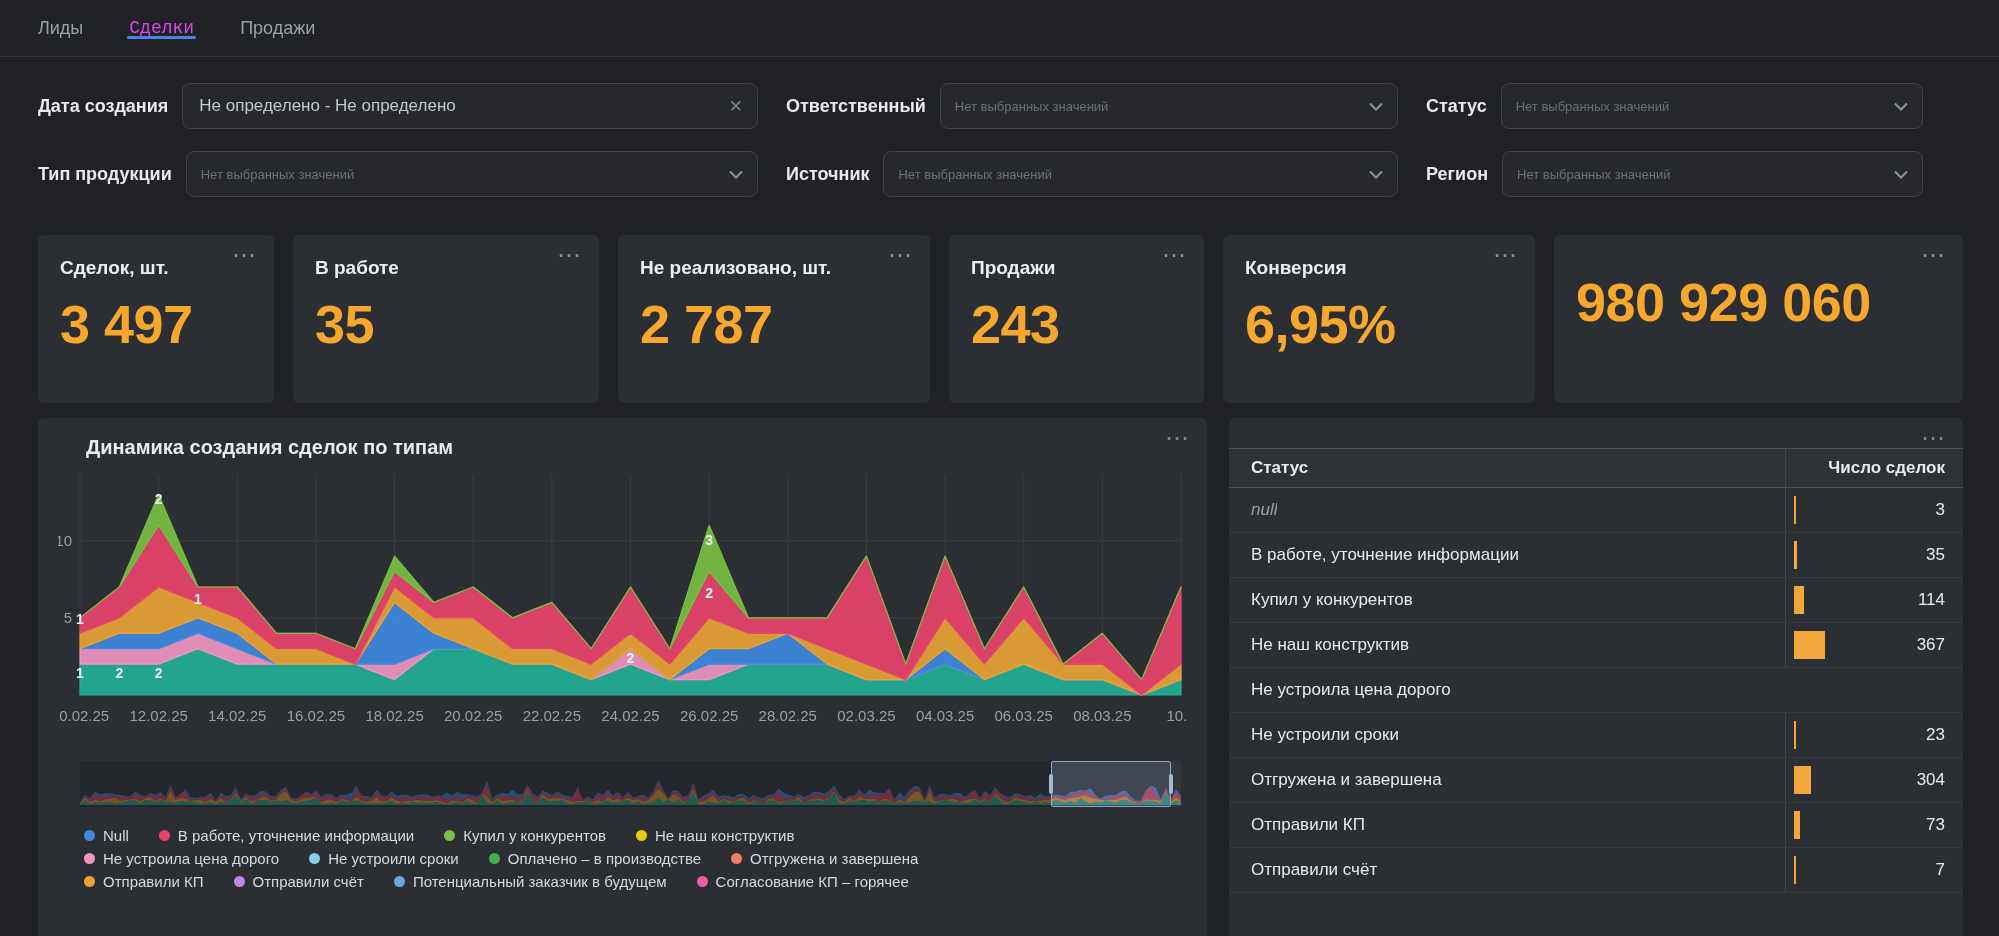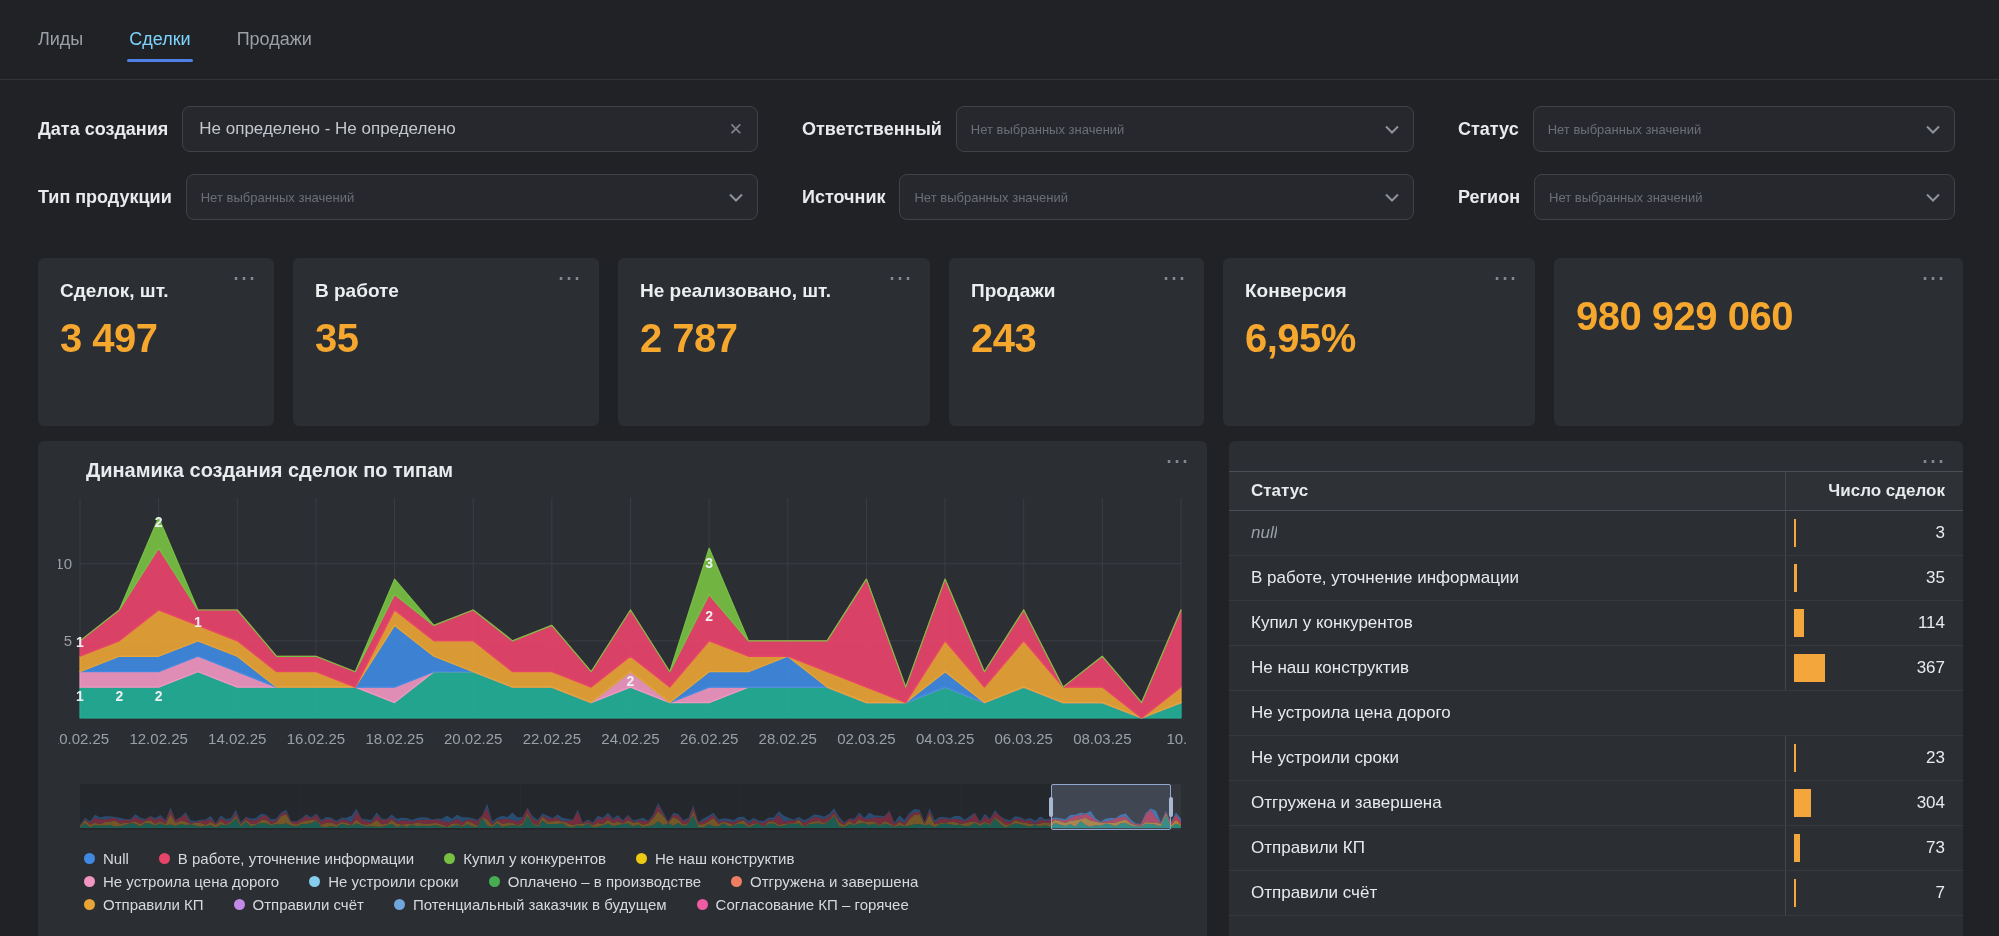--- a/index.html
+++ b/index.html
@@ -3,41 +3,41 @@
 <meta charset="utf-8">
 <style>
   * { box-sizing: border-box; }
   html,body { margin:0; padding:0; }
   body {
     width:1999px; height:936px; overflow:hidden;
     background:#202226; color:#e8eaec;
     font-family:"Liberation Sans", sans-serif;
   }
   
-  .header { height:80px; display:flex; align-items:stretch; padding:18px 38px; border-bottom:1px solid #32353a; }
+  .header { height:57px; display:flex; align-items:stretch; padding:18px 38px; border-bottom:1px solid #32353a; }
   .tab { display:flex; align-items:center; margin-right:46px; font-size:18px; color:#9aa0a6; cursor:pointer; position:relative; }
-  .tab.active { color:#7dd3fc; }
+  .tab.active { color:#d946ef;font-family:Liberation Mono, monospace; }
   .tab.active::after { content:""; position:absolute; left:-2px; right:-2px; bottom:-1px; height:3px; background:#4e81e6; border-radius:2px; }
   
   .filters { padding:26px 36px 0 38px; }
-  .frow { display:grid; grid-template-columns:720px 612px 497px; column-gap:44px; margin-bottom:22px; }
+  .frow { display:grid; grid-template-columns:720px 612px 497px; column-gap:28px; margin-bottom:22px; }
   .filter { display:flex; align-items:center; }
   .flabel { font-size:18px; font-weight:700; margin-right:14px; white-space:nowrap; }
   .fcontrol { flex:1; height:46px; background:#26282d; border:1px solid #3f4247; border-radius:8px;
               display:flex; align-items:center; padding:0 14px; cursor:pointer; min-width:0; }
   .fcontrol input { flex:1; min-width:0; background:transparent; border:none; outline:none; color:#c4c8cd; font-size:17px; font-family:inherit; }
   .ph { flex:1; color:#6b7077; font-size:13px; white-space:nowrap; overflow:hidden; }
   .clear-x { color:#7f848b; font-size:17px; margin-left:8px; line-height:1; }
   .chev { margin-left:10px; flex:0 0 auto; display:block; }
   
   .kpis { display:flex; gap:19px; padding:16px 36px 0 38px; }
   .card { position:relative; background:#2b2e33; border-radius:6px; height:168px; padding:22px 22px; flex:0 0 auto; }
   .card.c1{width:236px}.card.c2{width:306px}.card.c3{width:312px}.card.c4{width:255px}.card.c5{width:312px}.card.c6{flex:1}
   .kpi-label { font-size:19px; font-weight:700; color:#eceef0; }
-  .kpi-value { margin-top:14px; font-size:40px; font-weight:700; color:#f6a72e; letter-spacing:-0.5px; white-space:nowrap; }
+  .kpi-value { margin-top:14px; font-size:54px; font-weight:700; color:#f6a72e; letter-spacing:-0.5px; white-space:nowrap; }
   .menu-dots { position:absolute; top:6px; right:16px; color:#85898f; font-size:24px; letter-spacing:2px; cursor:pointer; line-height:1.2; }
   
   .panels { display:flex; gap:22px; padding:15px 36px 0 38px; align-items:flex-start; }
   .panel { background:#2b2e33; border-radius:6px; position:relative; }
   .panel-chart { width:1169px; height:560px; padding:18px 20px; }
   .panel-table { flex:1; height:560px; padding:16px 0 0; }
   .panel-title { font-size:20px; font-weight:600; color:#e8eaec;margin-left:28px; }
   .panel-table .panel-title { padding:0 22px; }
   
   .chart-svg { display:block; margin-top:12px; width:1129px; height:256px; }

